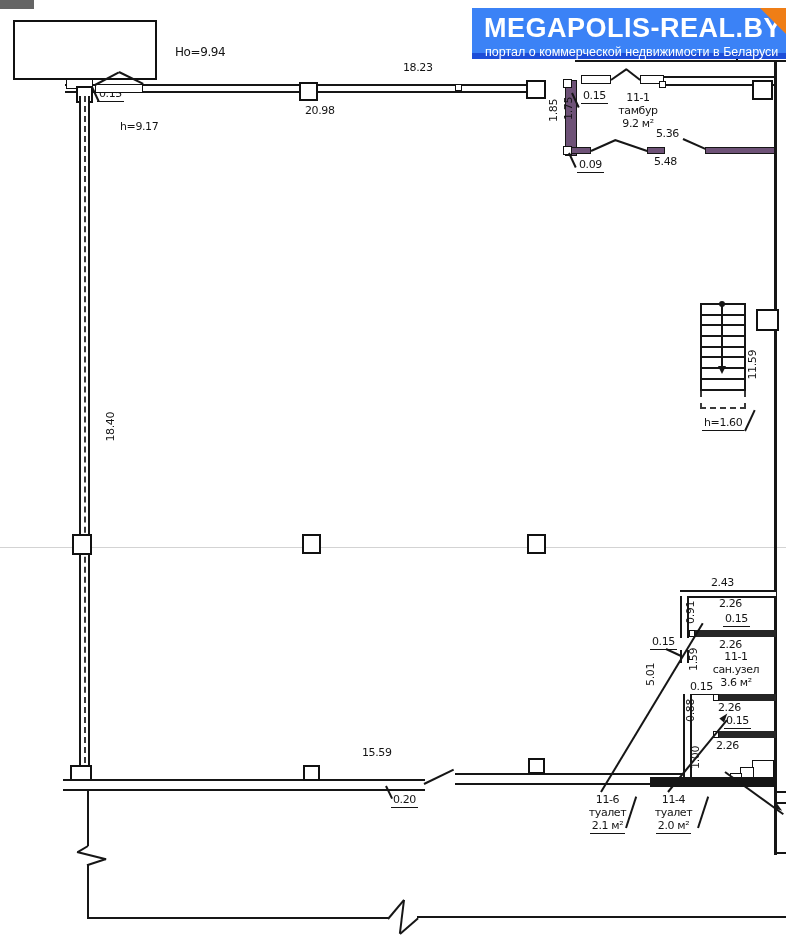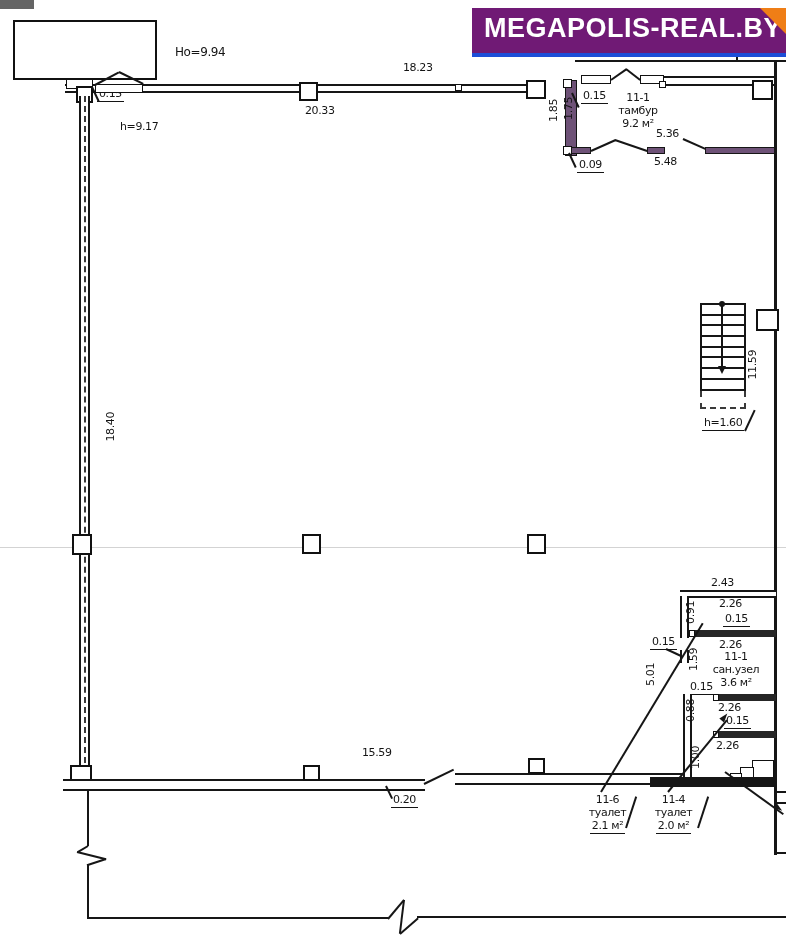--- a/index.html
+++ b/index.html
@@ -24,22 +24,22 @@
   .dashh{position:absolute;height:0;border-top:2px dashed #3a3a3a}
   .room{position:absolute;text-align:center;font:11px/1.2 "DejaVu Sans",sans-serif;color:#141414;letter-spacing:-.4px}
   .room div{white-space:nowrap}
   
   .stairs{position:absolute;left:700px;top:303px;width:46px;height:88px;box-sizing:border-box;
           border:2px solid #161616;
           background:repeating-linear-gradient(to bottom,transparent 0 8.7px,#161616 8.7px 10.7px)}
   
   .arr{position:absolute;width:0;height:0}
   
-  .banner{position:absolute;left:472px;top:8px;width:314px;height:45px;background:#701a75;
-          border-bottom:4px solid #1d4ed8;z-index:10}
+  .banner{position:absolute;left:472px;top:8px;width:314px;height:45px;background:#3b82f6;
+          border-bottom:6px solid #1d4ed8;z-index:10}
   .banner .t{font:bold 27px/1 "Liberation Sans",sans-serif;color:#fff;margin:7px 0 0 12px;letter-spacing:.5px}
   .banner .s{font:12.5px/1 "Liberation Sans",sans-serif;color:#fff;margin:4px 0 0 13px}
   .fold{position:absolute;right:0;top:0;width:26px;height:26px;background:#ef7e16;
         clip-path:polygon(0 0,100% 0,100% 100%)}
   .fold-line{position:absolute;left:0;top:547px;width:786px;height:1px;background:#c8c8c8;opacity:.8}
 </style>
 </head>
 <body>
 
 <div class="abs" style="left:0;top:0;width:786px;height:941px">
@@ -51,21 +51,21 @@
   <div class="lbl" style="left:175px;top:46px;font-size:12px">Но=9.94</div>
   <div class="lbl" style="left:120px;top:121px;font-size:11px">h=9.17</div>
 
   <div class="lbl" style="left:598px;top:47px;z-index:1">вл. 11</div>
 
   <div class="ln" style="left:575px;top:60px;width:211px;height:2px"></div>
   <div class="ln" style="left:736px;top:53px;width:2px;height:9px"></div>
 
   <div class="wh" style="left:65px;top:84px;width:480px;height:9px"></div>
   <div class="lbl" style="left:403px;top:62px">18.23</div>
-  <div class="lbl" style="left:305px;top:105px">20.33</div>
+  <div class="lbl" style="left:305px;top:105px">20.98</div>
 
   <div class="sq" style="left:66px;top:79px;width:27px;height:10px"></div>
   <div class="col" style="left:76px;top:86px;width:17px;height:17px"></div>
   <div class="dg" style="left:92px;top:86px;width:16px;transform:rotate(65deg)"></div>
   <div class="lbl u" style="left:97px;top:88px">0.15</div>
   <div class="sq" style="left:95px;top:84px;width:48px;height:9px"></div>
   <div class="dg" style="left:95px;top:84px;width:27px;transform:rotate(-28deg)"></div>
   <div class="dg" style="left:119px;top:71px;width:27px;transform:rotate(26deg)"></div>
 
   <div class="col" style="left:299px;top:82px;width:19px;height:19px"></div>
@@ -213,14 +213,15 @@
   <div class="ln" style="left:87px;top:917px;width:301px;height:2px"></div>
   <div class="dg" style="left:388px;top:918px;width:25px;transform:rotate(-50deg)"></div>
   <div class="dg" style="left:404px;top:899px;width:34px;transform:rotate(97deg)"></div>
   <div class="dg" style="left:400px;top:933px;width:24px;transform:rotate(-41deg)"></div>
   <div class="ln" style="left:417px;top:916px;width:369px;height:2px"></div>
 
 </div>
 
 <div class="banner">
   <div class="t">MEGAPOLIS-REAL.BY</div>
+  <div class="s">портал о коммерческой недвижимости в Беларуси</div>
   <div class="fold"></div>
 </div>
 
 </body></html>

